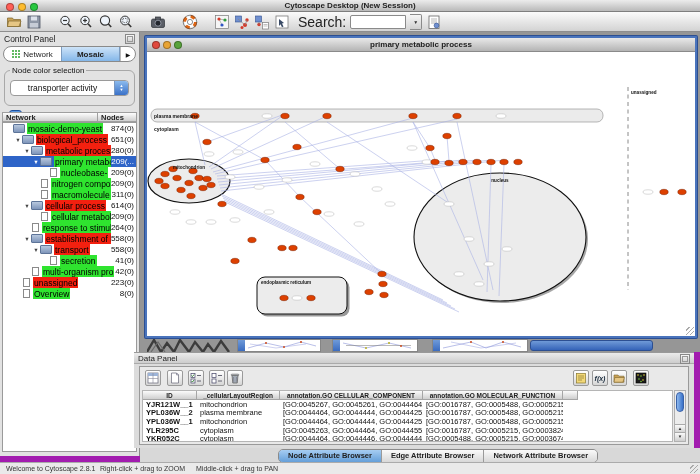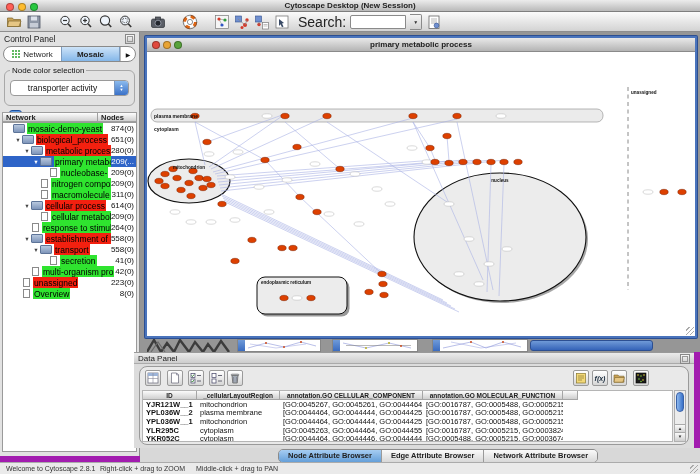--- a/index.html
+++ b/index.html
@@ -61,21 +61,21 @@
   .grip{position:absolute;right:1px;bottom:1px;width:8px;height:8px;background:
     repeating-linear-gradient(135deg,transparent 0 2px,#aaa 2px 3px)}
   
   .thumbstrip{position:absolute;left:145px;top:339px;width:555px;height:14px}
   .thumb{position:absolute;top:0;height:13px;background:#fff;border:1px solid #858585;box-sizing:border-box}
   .thumb .bluebar{position:absolute;left:0;top:0;bottom:0;width:7px;background:linear-gradient(#6f9ad8,#3b6cc0)}
   .bluepill{position:absolute;top:1px;height:11px;border-radius:3px;background:linear-gradient(#6f9ad8,#3563b8);border:1px solid #2c4f92;box-sizing:border-box}
   
   .dpanel{position:absolute;left:134px;top:352px;width:560px;height:96px;background:#dcdcdc;border-top:1px solid #999;box-sizing:border-box}
   .dp-title{position:relative;height:11px;background:linear-gradient(#ebebeb,#cdcdcd);border-bottom:1px solid #aaa;font-size:8px;color:#222;padding:1px 4px;box-sizing:border-box}
-  .dp-body{position:absolute;left:5px;right:5px;top:13px;bottom:3px;background:#e9e9e9;border:1px solid #9a9a9a;border-radius:8px}
+  .dp-body{position:absolute;left:5px;right:5px;top:13px;bottom:3px;background:#e9e9e9;border:1px solid #9a9a9a;border-radius:0}
   .dp-btn{position:absolute;top:3px;width:16px;height:16px;border:1px solid #9a9a9a;border-radius:2px;background:linear-gradient(#ffffff,#d6d6d6);display:flex;align-items:center;justify-content:center;box-sizing:border-box}
   .dp-table{position:absolute;left:2px;right:15px;top:23px;bottom:2px;background:#fff;border:1px solid #b5b5b5;overflow:hidden;box-sizing:border-box}
   .dt-head{display:flex;height:9px}
   .dt-hcell{background:linear-gradient(#fbfbfb,#cfcfcf);border-right:1px solid #a5a5a5;border-bottom:1px solid #a5a5a5;font-size:6.5px;font-weight:bold;color:#222;text-align:center;line-height:9px;box-sizing:border-box;overflow:hidden;white-space:nowrap}
   .dt-row{display:flex;height:8.6px;align-items:center}
   .dt-cell{font-size:7.5px;color:#111;box-sizing:border-box;padding:0 3px;overflow:hidden;white-space:nowrap}
   .w0{width:54px;flex:none}.w1{width:83px;flex:none}.w2{width:143px;flex:none}.w3{width:140px;flex:none}.w4{width:15px;flex:none}
   .dt-cell.id{font-weight:bold}
   .dp-scroll{position:absolute;right:2px;top:23px;bottom:2px;width:12px;background:#ececec;border:1px solid #b0b0b0;box-sizing:border-box}
   .dp-thumb{position:absolute;left:1px;right:1px;top:1px;height:20px;border-radius:5px;background:linear-gradient(90deg,#8cb8ee,#3a71c8);border:1px solid #3a62a8;box-sizing:border-box}

